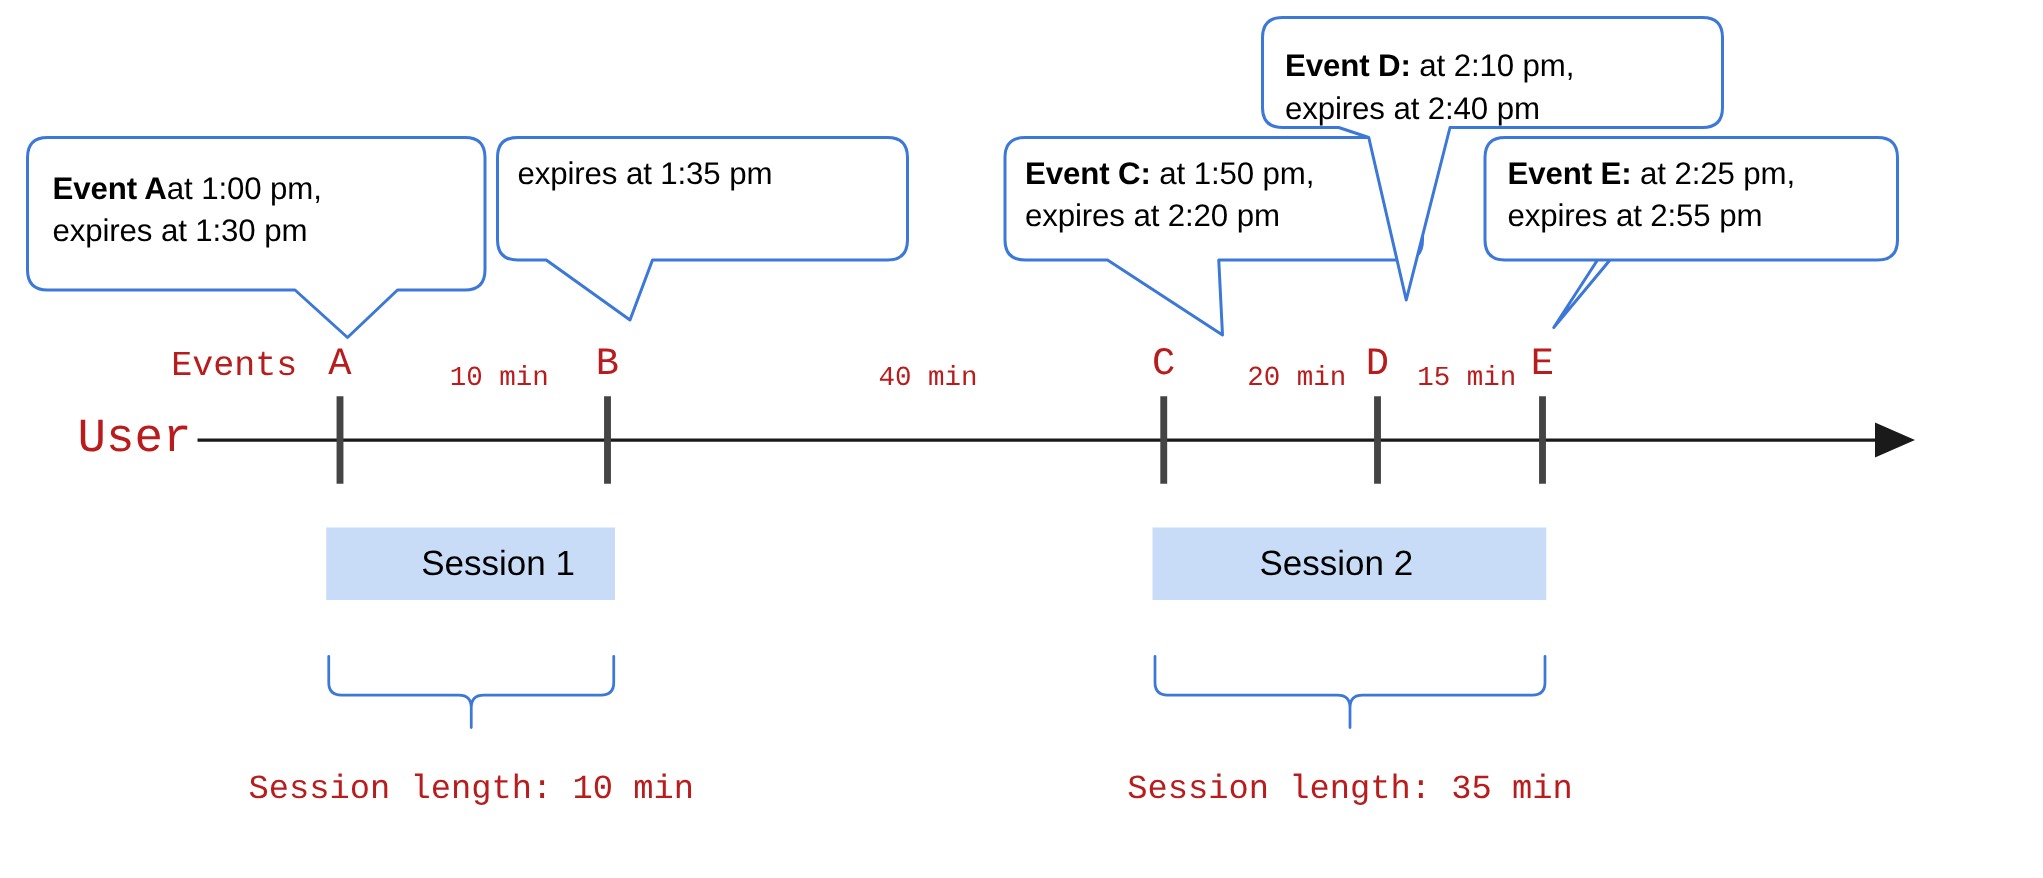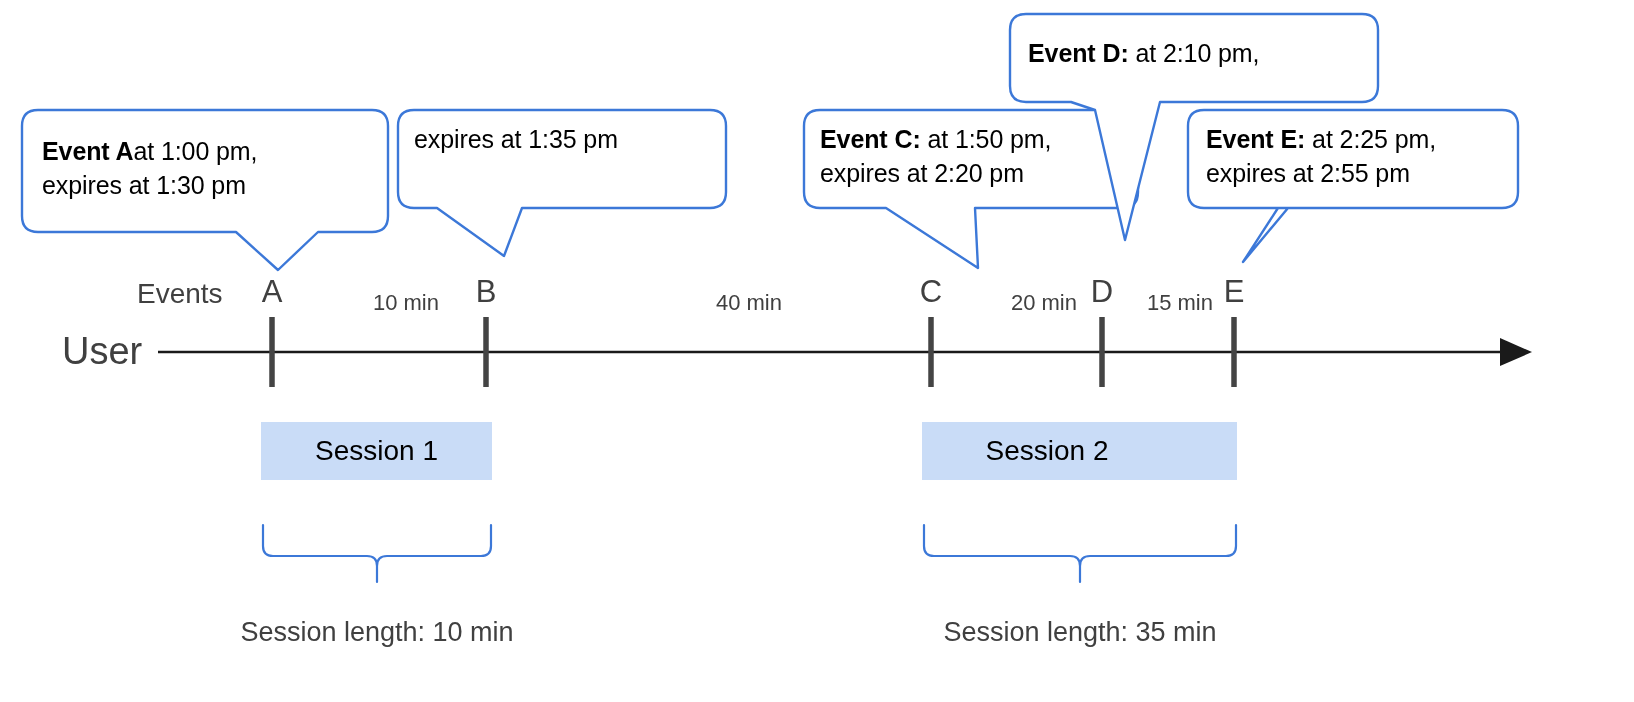--- a/index.html
+++ b/index.html
@@ -57,22 +57,23 @@
     line-height: 34px;
     color: #000000;
     white-space: nowrap;
     letter-spacing: -0.1px;
   }
   .callout-text b {
     font-weight: bold;
   }
   .lbl {
     position: absolute;
-    color: #404040;
+    color: #b91c1c;
     white-space: nowrap;
+    font-family: Liberation Mono, monospace;
   }
   .lbl-user {
     font-size: 38px;
   }
   .lbl-events {
     font-size: 28px;
   }
   .lbl-event-letter {
     font-size: 31px;
     text-align: center;
@@ -84,20 +85,21 @@
   .lbl-session {
     font-size: 28px;
     text-align: center;
     width: 100%;
   }
   .session-box {
     position: absolute;
     display: flex;
     align-items: center;
     justify-content: center;
+    padding-left: 22px;
   }
   .lbl-session-length {
     font-size: 27px;
     text-align: center;
   }
 </style>
 </head>
 <body>
 
 <div id="stage">
@@ -216,20 +218,21 @@
     <div>expires at 1:35 pm</div>
   </div>
 
   <div class="callout-text" style="left:820px; top:122px;">
     <div><b>Event C:</b> <span>at 1:50 pm,</span></div>
     <div>expires at 2:20 pm</div>
   </div>
 
   <div class="callout-text" style="left:1028px; top:36px;">
     <div><b>Event D:</b> <span>at 2:10 pm,</span></div>
+    <div>expires at 2:40 pm</div>
   </div>
 
   <div class="callout-text" style="left:1206px; top:122px;">
     <div><b>Event E:</b> <span>at 2:25 pm,</span></div>
     <div>expires at 2:55 pm</div>
   </div>
 
   <div class="lbl lbl-user" style="left:62px; top:330px;">User</div>
 
   <div class="lbl lbl-events" style="left:137px; top:278px;">Events</div>

